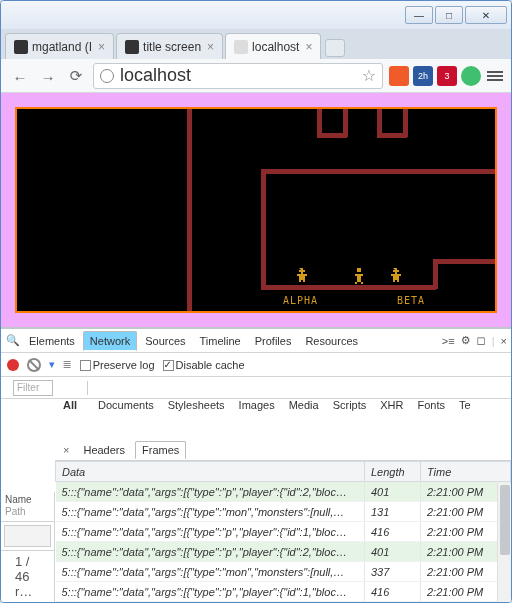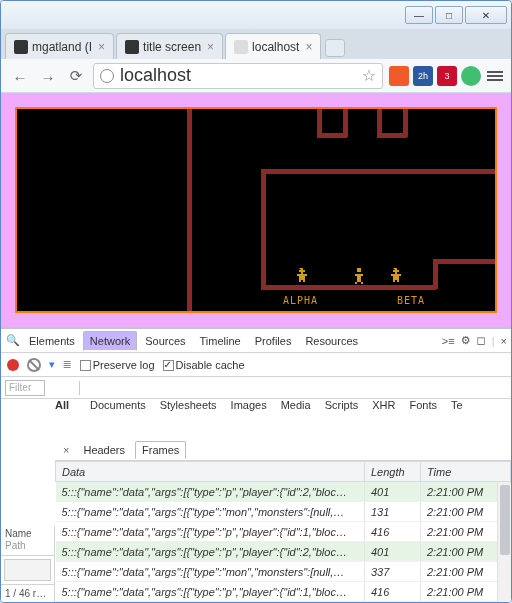--- a/index.html
+++ b/index.html
@@ -38,43 +38,43 @@
 .wall { position:absolute; background:#8b2a2a; }
 .sprite { position:absolute; width:12px; height:16px; }
 .sprite svg { width:12px; height:16px; }
 .label { position:absolute; font-family: monospace; font-size:10px; letter-spacing:1px; color:#d49a1a; }
 
 
 .devtools { flex:1; display:flex; flex-direction:column; background:#fff; border-top:2px solid #bfc6cc; font-size:11px; color:#333; min-height:0; }
 .dt-tabs { height:24px; display:flex; align-items:center; gap:2px; padding:0 4px; border-bottom:1px solid #d0d4d8; }
 .dt-tabs .mag { width:16px; color:#666; text-align:center; }
 .dt-tab { padding:3px 6px; color:#333; }
-.dt-tab.active { border:1px solid #bbb; border-bottom:1px solid #fff; background:#c4b5fd; border-radius:2px 2px 0 0; }
+.dt-tab.active { border:1px solid #bbb; border-bottom:1px solid #fff; background:#7dd3fc; border-radius:2px 2px 0 0; }
 .dt-right { margin-left:auto; display:flex; gap:6px; color:#555; align-items:center; }
 .dt-right .sep { color:#ccc; }
 
 .dt-tool { height:24px; display:flex; align-items:center; gap:8px; padding:0 6px; border-bottom:1px solid #d0d4d8; }
 .rec { width:12px; height:12px; border-radius:50%; background:#d33; }
 .noent { width:14px; height:14px; border:2px solid #888; border-radius:50%; position:relative; }
 .noent::after { content:""; position:absolute; width:14px; height:2px; background:#888; top:50%; left:50%; transform:translate(-50%,-50%) rotate(45deg); }
 .funnel { color:#3b78e7; }
 .cksp { width:11px; height:11px; border:1px solid #888; display:inline-block; position:relative; margin-right:2px; vertical-align:-2px;}
 .cksp.checked::after { content:"✓"; position:absolute; font-size:10px; top:-2px; left:0; color:#333; }
 
-.dt-filter { height:22px; display:flex; align-items:center; gap:6px; padding:0 4px; border-bottom:1px solid #d0d4d8; }
+.dt-filter { height:22px; display:flex; align-items:center; gap:6px; padding:0 12px; border-bottom:1px solid #d0d4d8; }
 .dt-filter .fbox { width:40px; height:16px; border:1px solid #bbb; font-size:10px; color:#aaa; padding:0 3px; line-height:14px; }
 .fcat { padding:0 4px; color:#333;margin-top:35px; }
 .fcat b { font-weight:600; }
 .vsep { width:1px; height:14px; background:#ccc; }
 
 .dt-body { flex:1; display:flex; min-height:0;align-items:flex-end; }
 .dt-side { width:54px; border-right:1px solid #d0d4d8; display:flex; flex-direction:column; }
 .dt-side .hdr { height:30px; border-bottom:1px solid #d0d4d8; padding:2px 4px; font-size:10px; color:#555; line-height:12px; }
 .dt-side .thumb { height:22px; border:1px solid #ccc; margin:3px; background:#f3f3f3; }
-.dt-side .foot { margin-top:auto; border-top:1px solid #d0d4d8; padding:3px 4px; font-size:10px; color:#555; }
+.dt-side .foot { margin-top:auto; border-top:1px solid #d0d4d8; padding:3px 14px; font-size:13px; color:#555; }
 
 .dt-main { flex:1; display:flex; flex-direction:column; min-width:0; }
 .subtab { height:22px; display:flex; align-items:center; gap:4px; padding:0 4px; border-bottom:1px solid #d0d4d8; }
 .subtab .cx { color:#666; padding:0 4px; }
 .subtab .st { padding:2px 6px; }
 .subtab .st.active { border:1px solid #bbb; border-bottom-color:#fff; border-radius:2px 2px 0 0; }
 
 .grid { flex:1; overflow:auto; position:relative; }
 table { width:100%; border-collapse:collapse; table-layout:fixed;font-style:italic; }
 th { text-align:left; font-weight:400; font-size:11px; border:1px solid #d7dbdf; padding:3px 6px; background:#f3f4f5; height:20px; }

